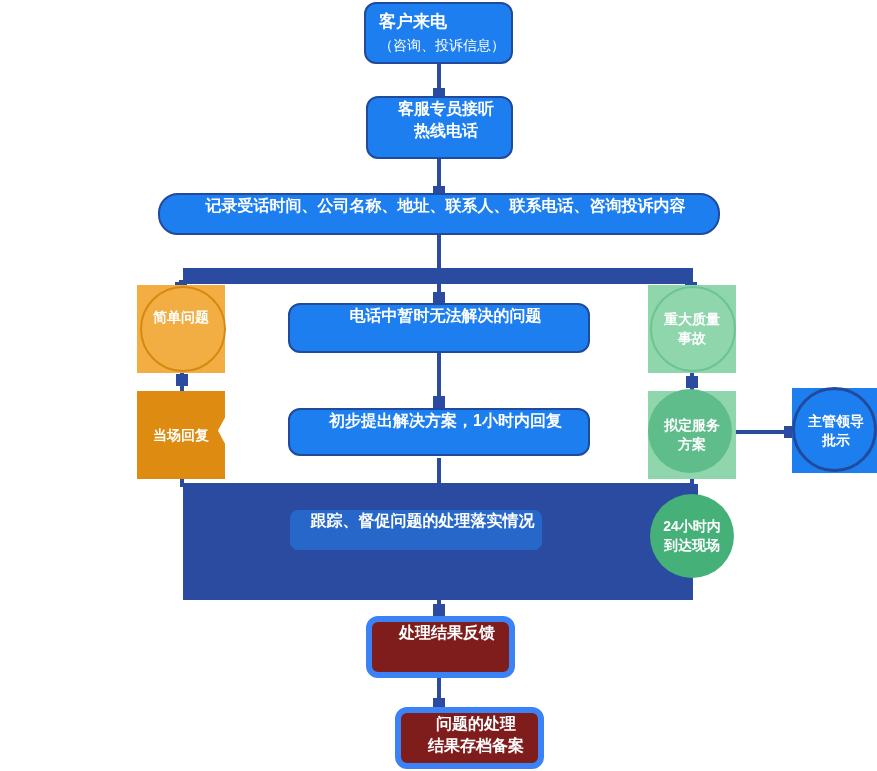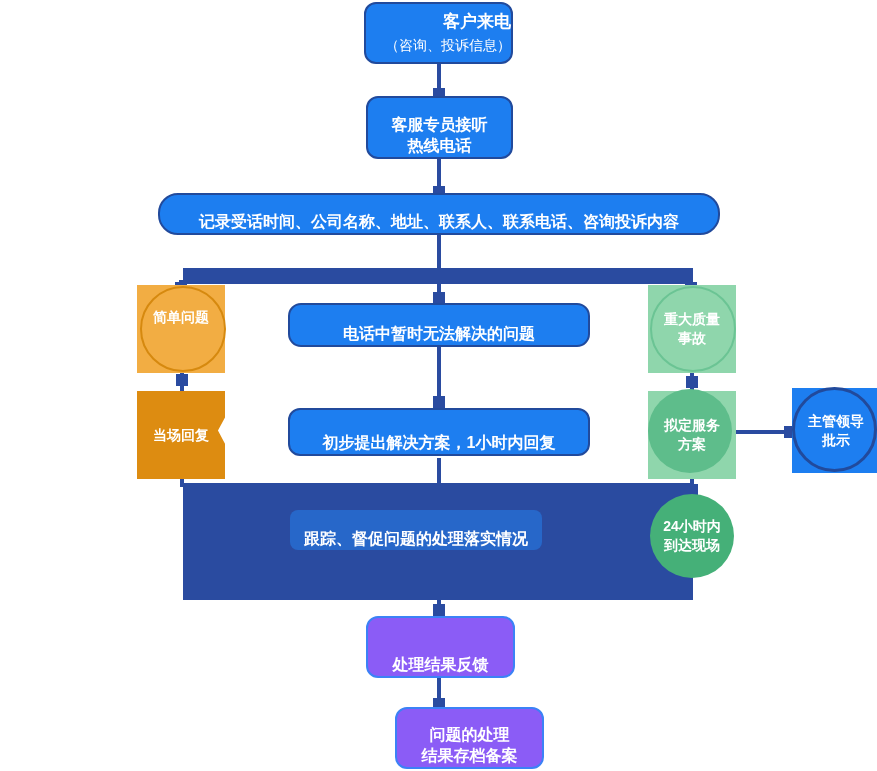--- a/index.html
+++ b/index.html
@@ -16,36 +16,37 @@
     height: 771px;
     background: #ffffff;
     overflow: hidden;
   }
 
   
   .node {
     position: absolute;
     box-sizing: border-box;
     display: flex;
-    align-items: flex-end;
+    align-items: flex-start;
     justify-content: center;
     text-align: center;
     color: #ffffff;
     font-weight: bold;
     line-height: 1.35;
     border-radius: 12px;
     white-space: pre-line;
+    padding-left: 13px;
   }
   .node-blue {
     background: #1d7ef0;
     border: 2px solid #214a9c;
   }
   .node-darkblue {
-    background: #8b5cf6;
-    border: 2px solid #3b82f6;
+    background: #7f1d1d;
+    border: 6px solid #3b82f6;
   }
   .node-midblue {
     background: #2767c9;
     border: none;
   }
 
   
   .sq { position: absolute; box-sizing: border-box; }
 
   
@@ -141,21 +142,21 @@
   <div class="sq" style="left:648px; top:285px; width:88px; height:88px; background:#8fd6ac;"></div>
   <div class="circ" style="left:650px; top:286px; width:86px; height:86px; border:2px solid #6bc494;"></div>
   <div class="label" style="left:648px; top:285px; width:88px; height:88px; font-size:14px;">重大质量
 事故</div>
 
   <div class="sq" style="left:648px; top:391px; width:88px; height:88px; background:#8fd6ac;"></div>
   <div class="circ" style="left:648px; top:389px; width:84px; height:84px; background:#5ebd8b;"></div>
   <div class="label" style="left:648px; top:391px; width:88px; height:88px; font-size:14px;">拟定服务
 方案</div>
 
-  <div class="node node-blue" style="left:288px; top:303px; width:302px; height:44px; font-size:16px;border-radius:13px;">电话中暂时无法解决的问题</div>
+  <div class="node node-blue" style="left:288px; top:303px; width:302px; height:50px; font-size:16px;">电话中暂时无法解决的问题</div>
 
   <div class="node node-blue" style="left:288px; top:408px; width:302px; height:48px; font-size:16px;">初步提出解决方案，1小时内回复</div>
 
   <div class="bar" style="left:183px; top:483px; width:510px; height:117px;"></div>
 
   <div class="node node-midblue" style="left:290px; top:510px; width:252px; height:40px; font-size:16px; border-radius:8px;">跟踪、督促问题的处理落实情况</div>
 
   <div class="circ" style="left:650px; top:494px; width:84px; height:84px; background:#45b078;"></div>
   <div class="label" style="left:650px; top:494px; width:84px; height:84px; font-size:14px;">24小时内
 到达现场</div>

